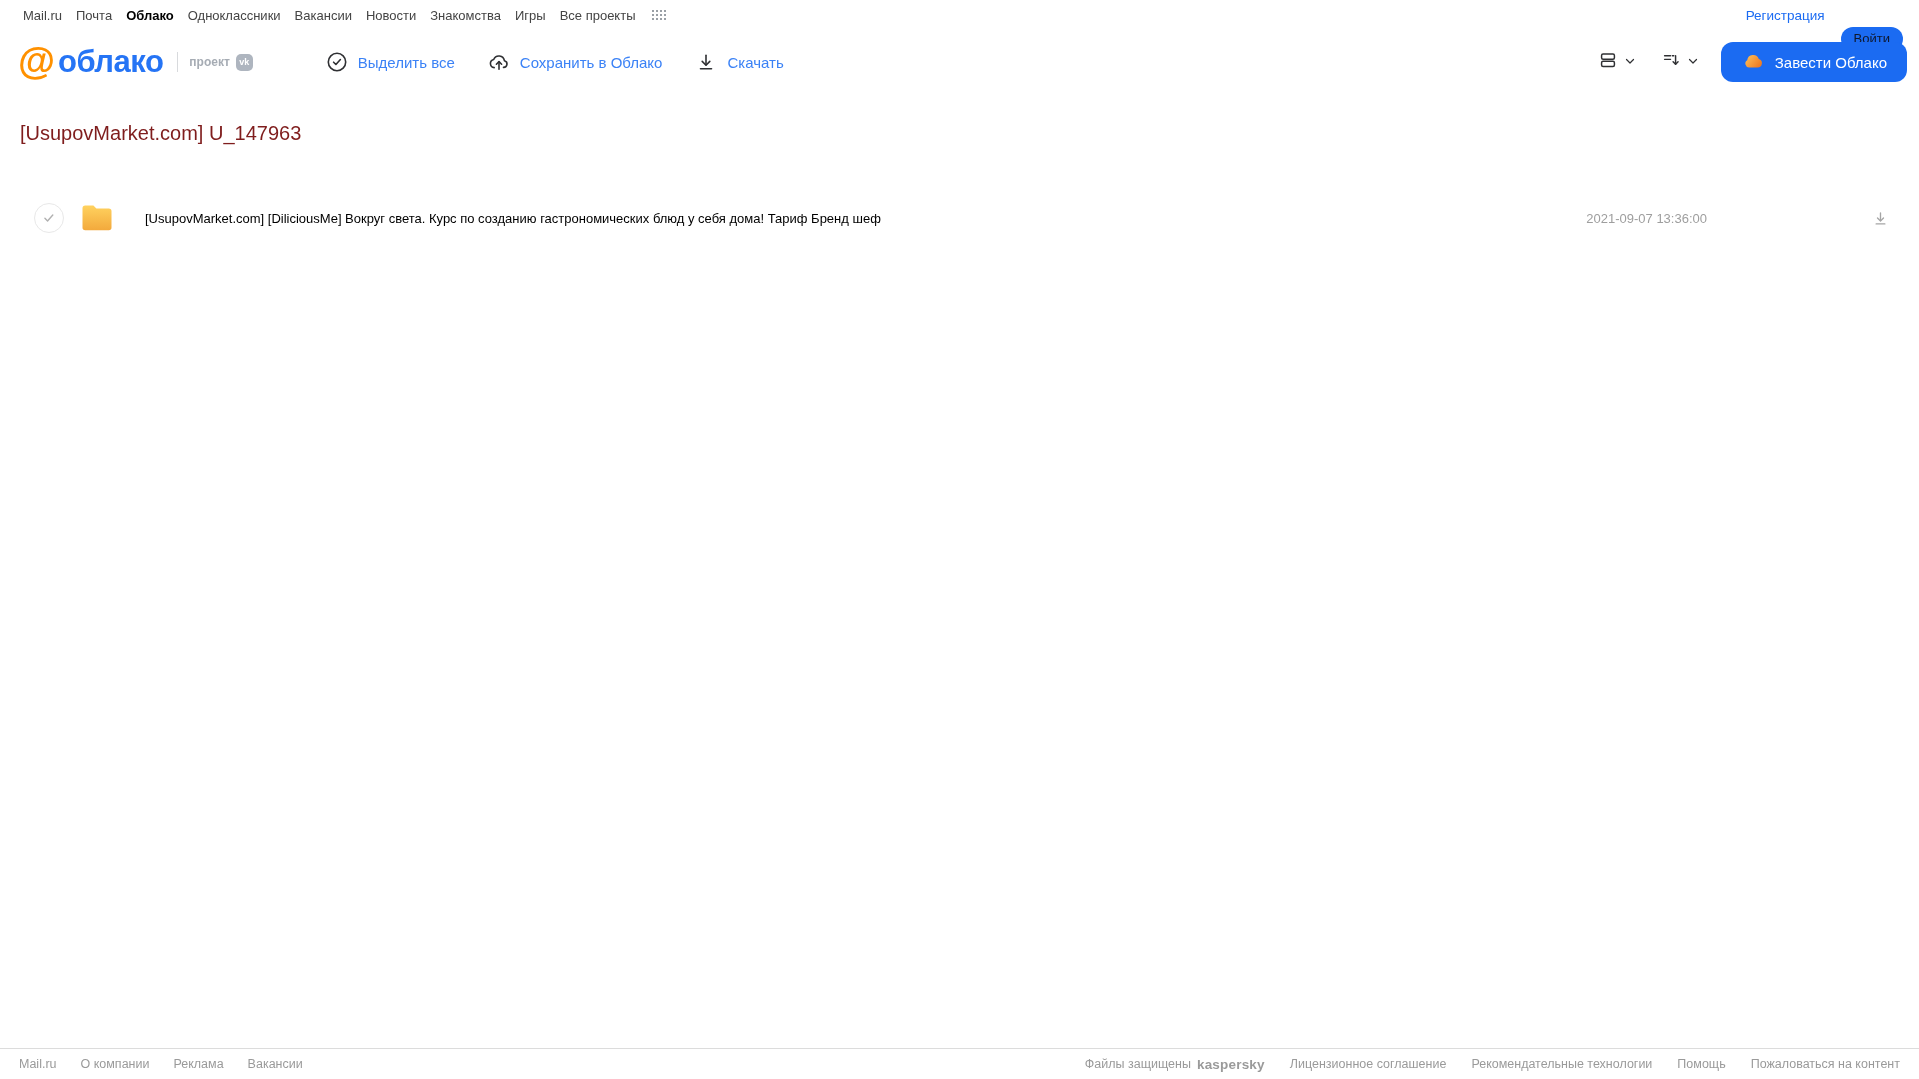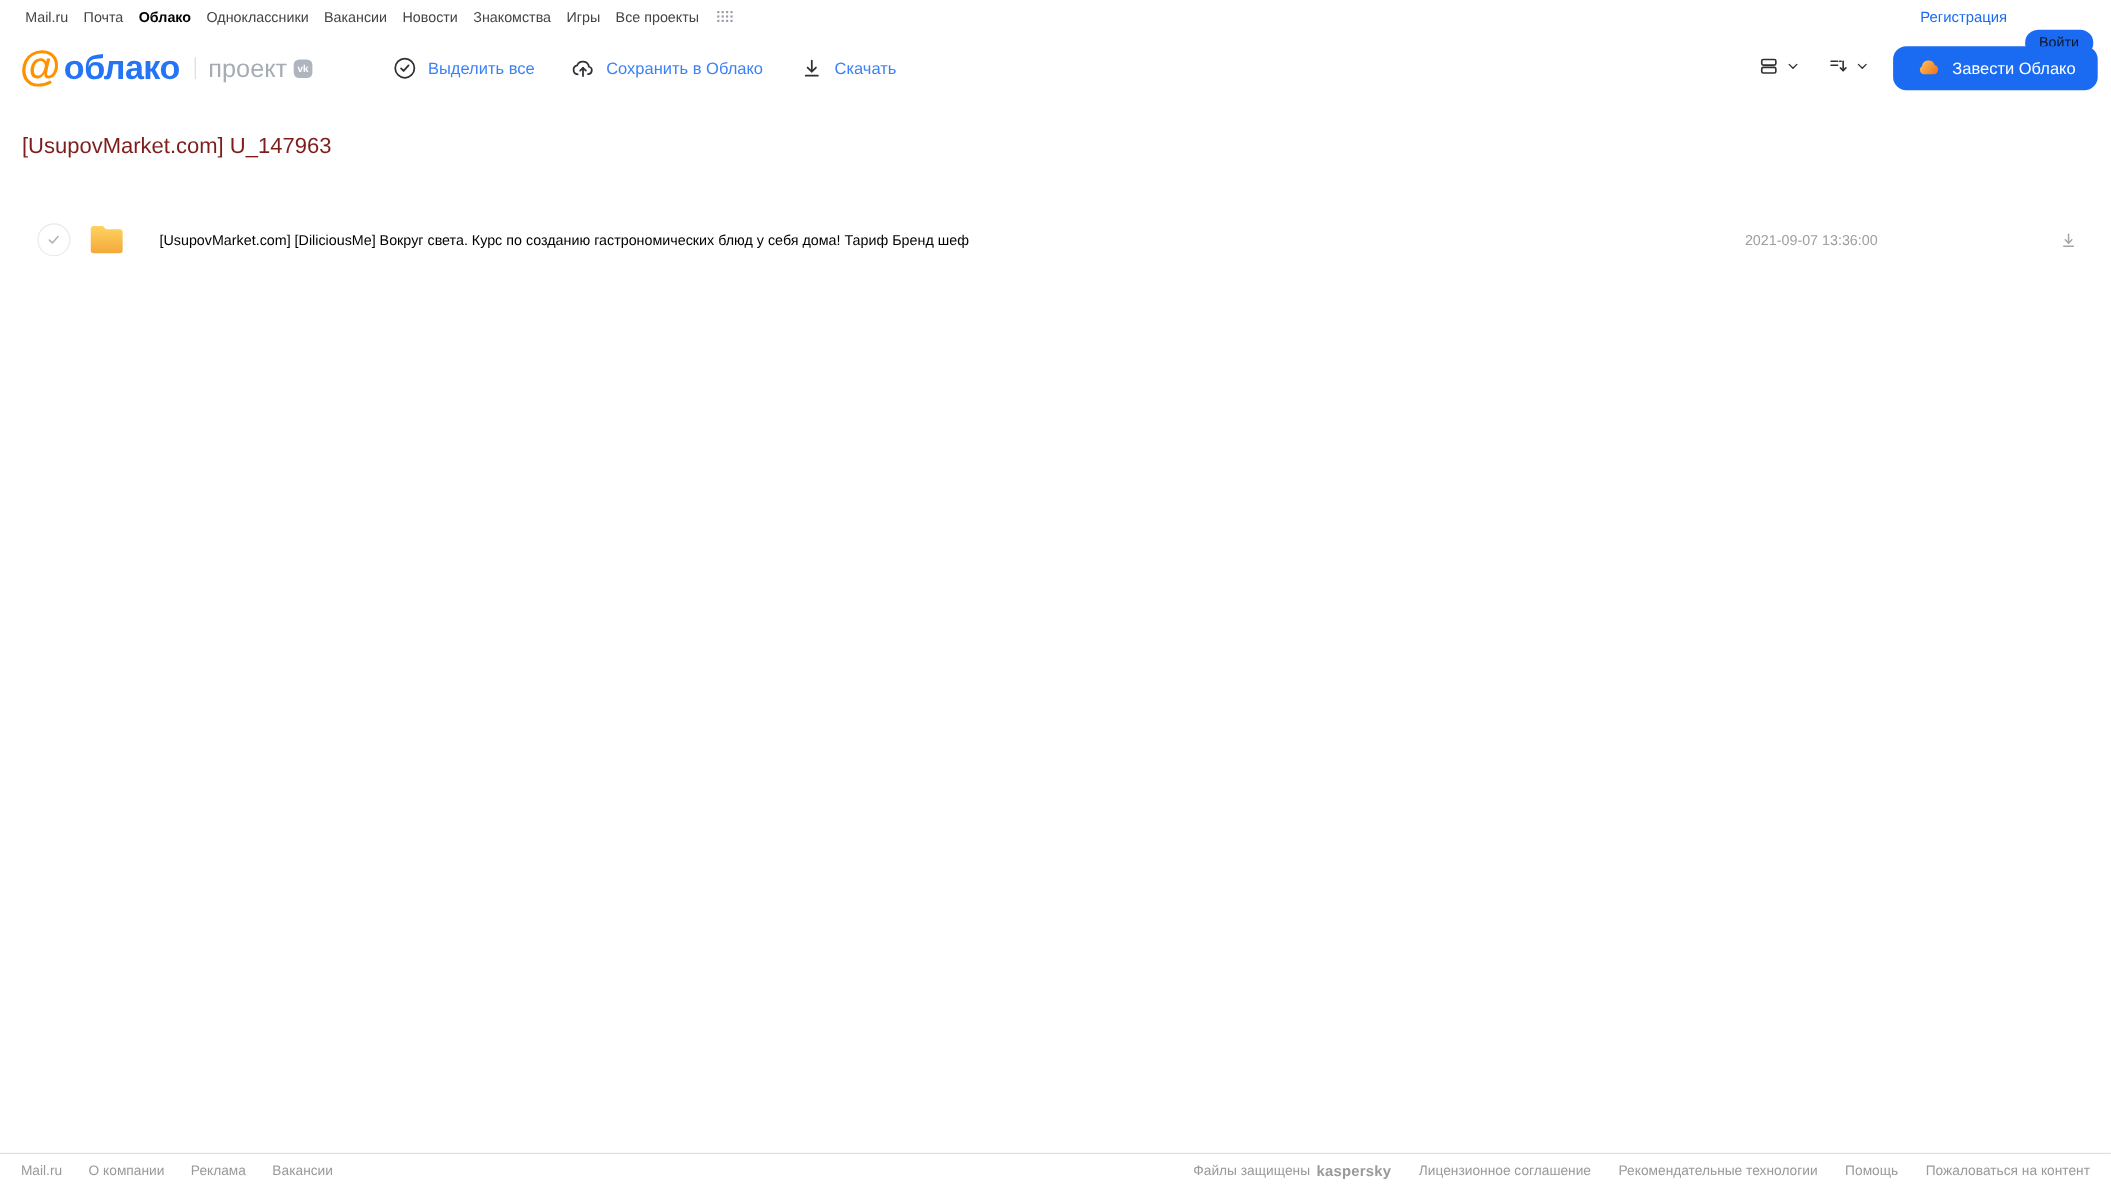--- a/index.html
+++ b/index.html
@@ -62,21 +62,21 @@
     margin-top: -3px;
   }
   .logo-word {
     font-size: 31px;
     font-weight: 700;
     color: #2574f5;
     letter-spacing: -0.5px;
     margin-left: 3px;
   }
   .logo-divider { width: 1px; height: 20px; background: #d8dadd; margin: 0 11px 0 14px; }
-  .logo-project { font-size: 23px; color: #a6acb4; }
+  .logo-project { font-size: 12px; color: #a6acb4; font-weight: bold; }
   .vk-badge {
     width: 17px; height: 17px;
     background: #aeb5bf;
     border-radius: 5px;
     color: #fff;
     font-size: 9px;
     font-weight: 700;
     display: inline-flex;
     align-items: center;
     justify-content: center;

